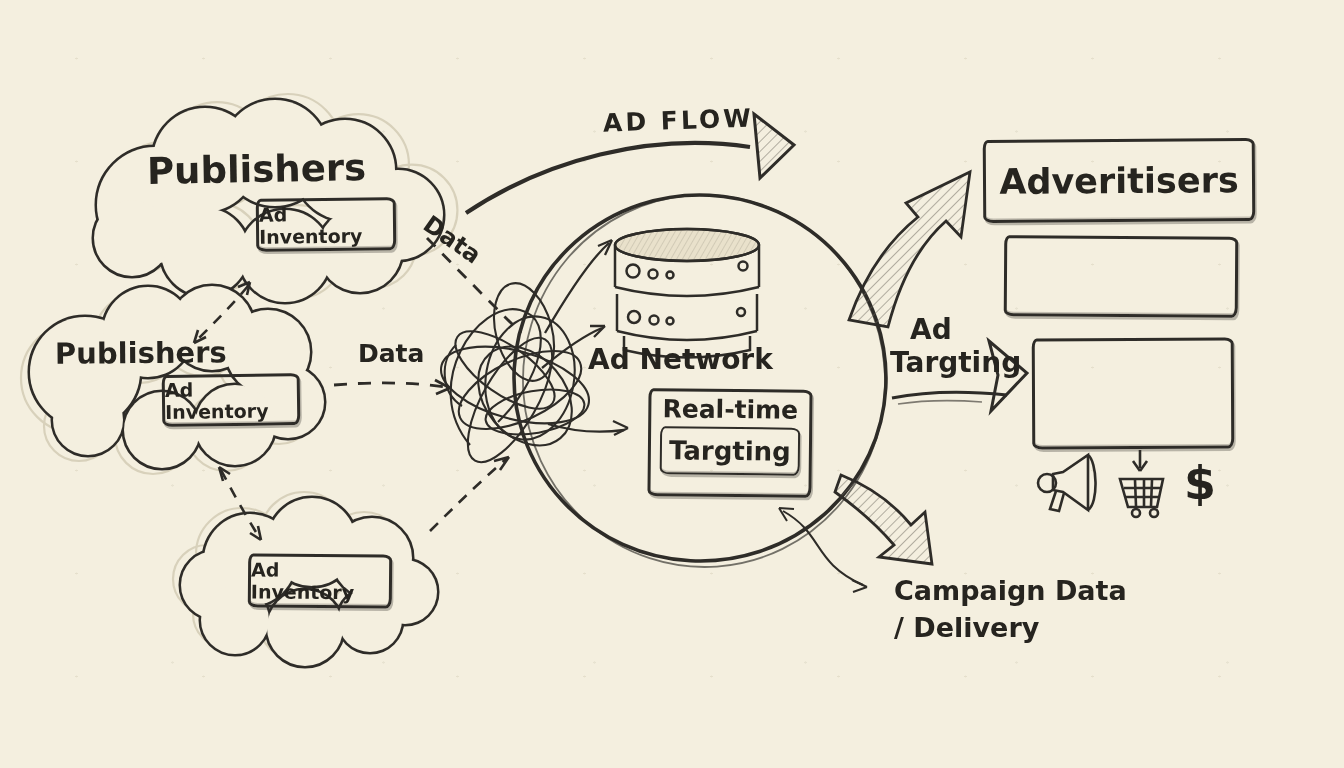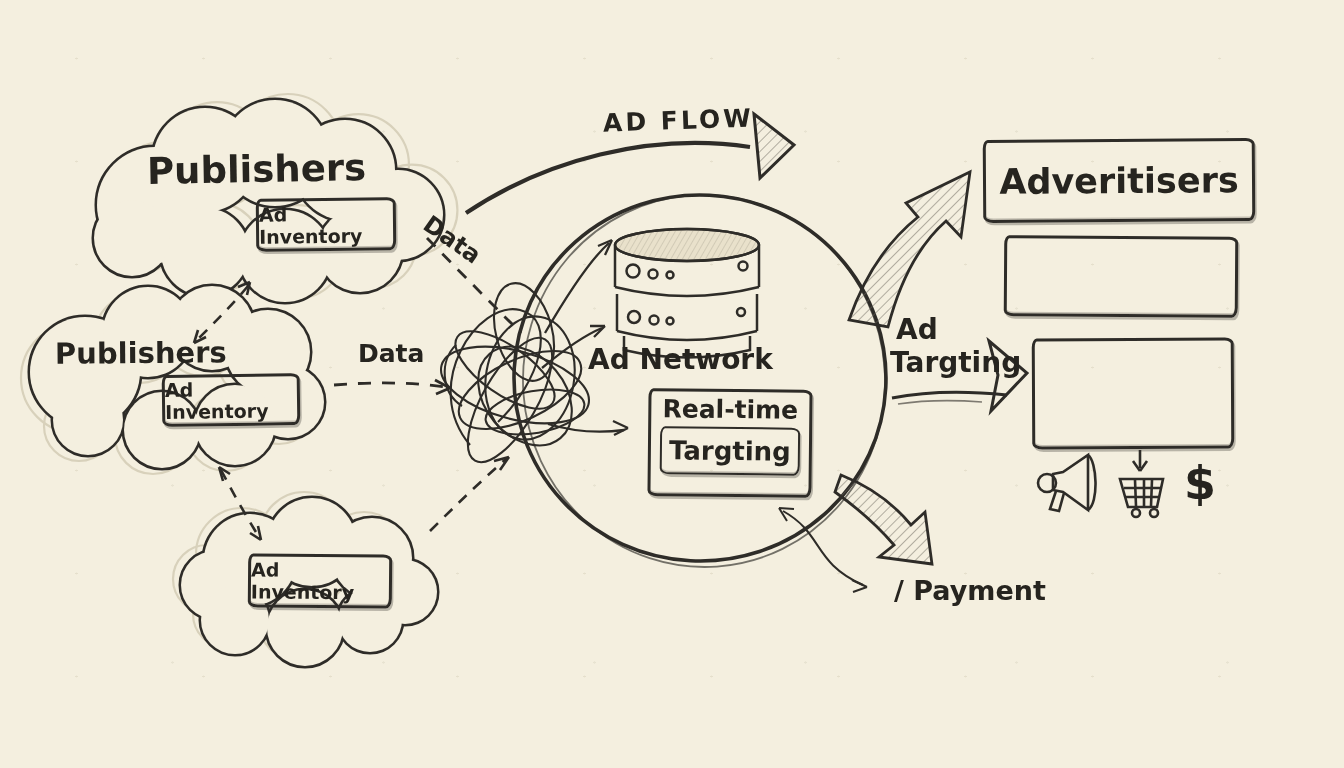--- a/index.html
+++ b/index.html
@@ -231,23 +231,24 @@
     </div>
   </div>
 
   <div class="sketchbox" style="left:983px;top:139px;width:266px;height:77px;border-width:3.5px;transform:rotate(-0.4deg);">
     <span class="label" style="position:static;font-size:35px;">Adveritisers</span>
   </div>
   <div class="sketchbox" style="left:1004px;top:236px;width:228px;height:75px;transform:rotate(0.4deg);"></div>
   <div class="sketchbox" style="left:1032px;top:338px;width:196px;height:105px;transform:rotate(-0.3deg);"></div>
 
   <div class="label two-line" style="left:890px;top:313px;font-size:28px;">
-    <div style="margin-left:6px;">Ad</div>
+    <div style="margin-left:20px;">Ad</div>
     <div>Targting</div>
   </div>
 
   <div class="label two-line" style="left:894px;top:572px;font-size:27px;line-height:37px;">
-    <div>/ Payment</div>
+    <div>Campaign Data</div>
+    <div>/ Delivery</div>
   </div>
 
   <div class="label" style="left:1184px;top:456px;font-size:46px;">$</div>
 
 </div>
 
 </body></html>

